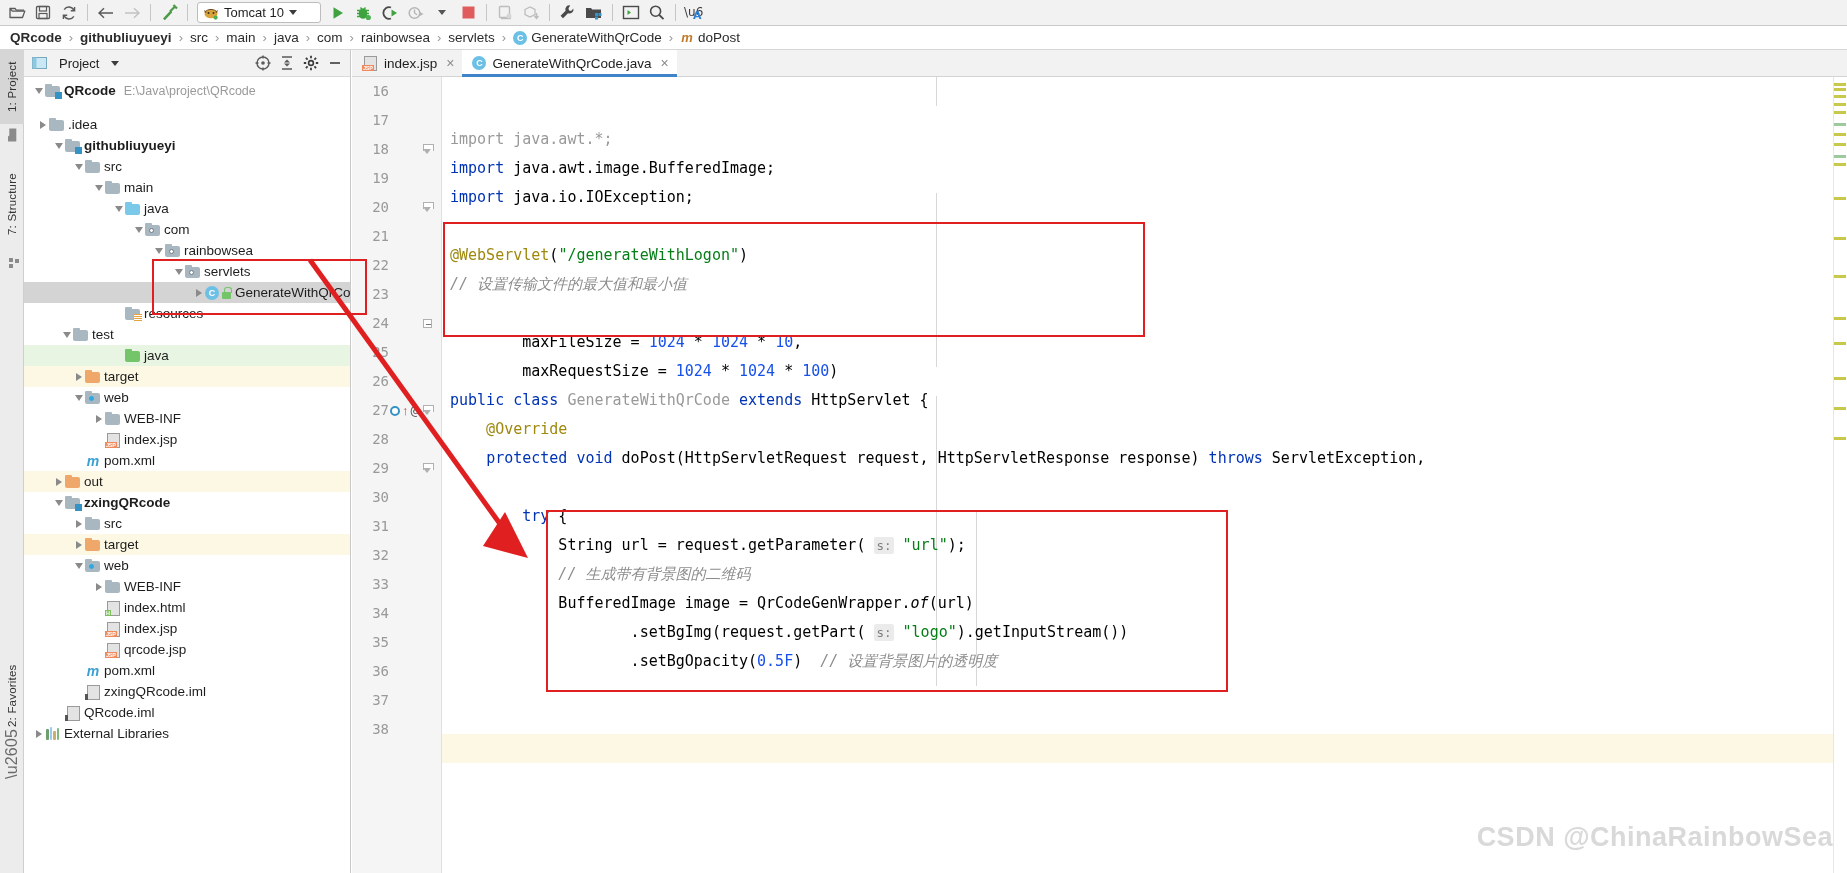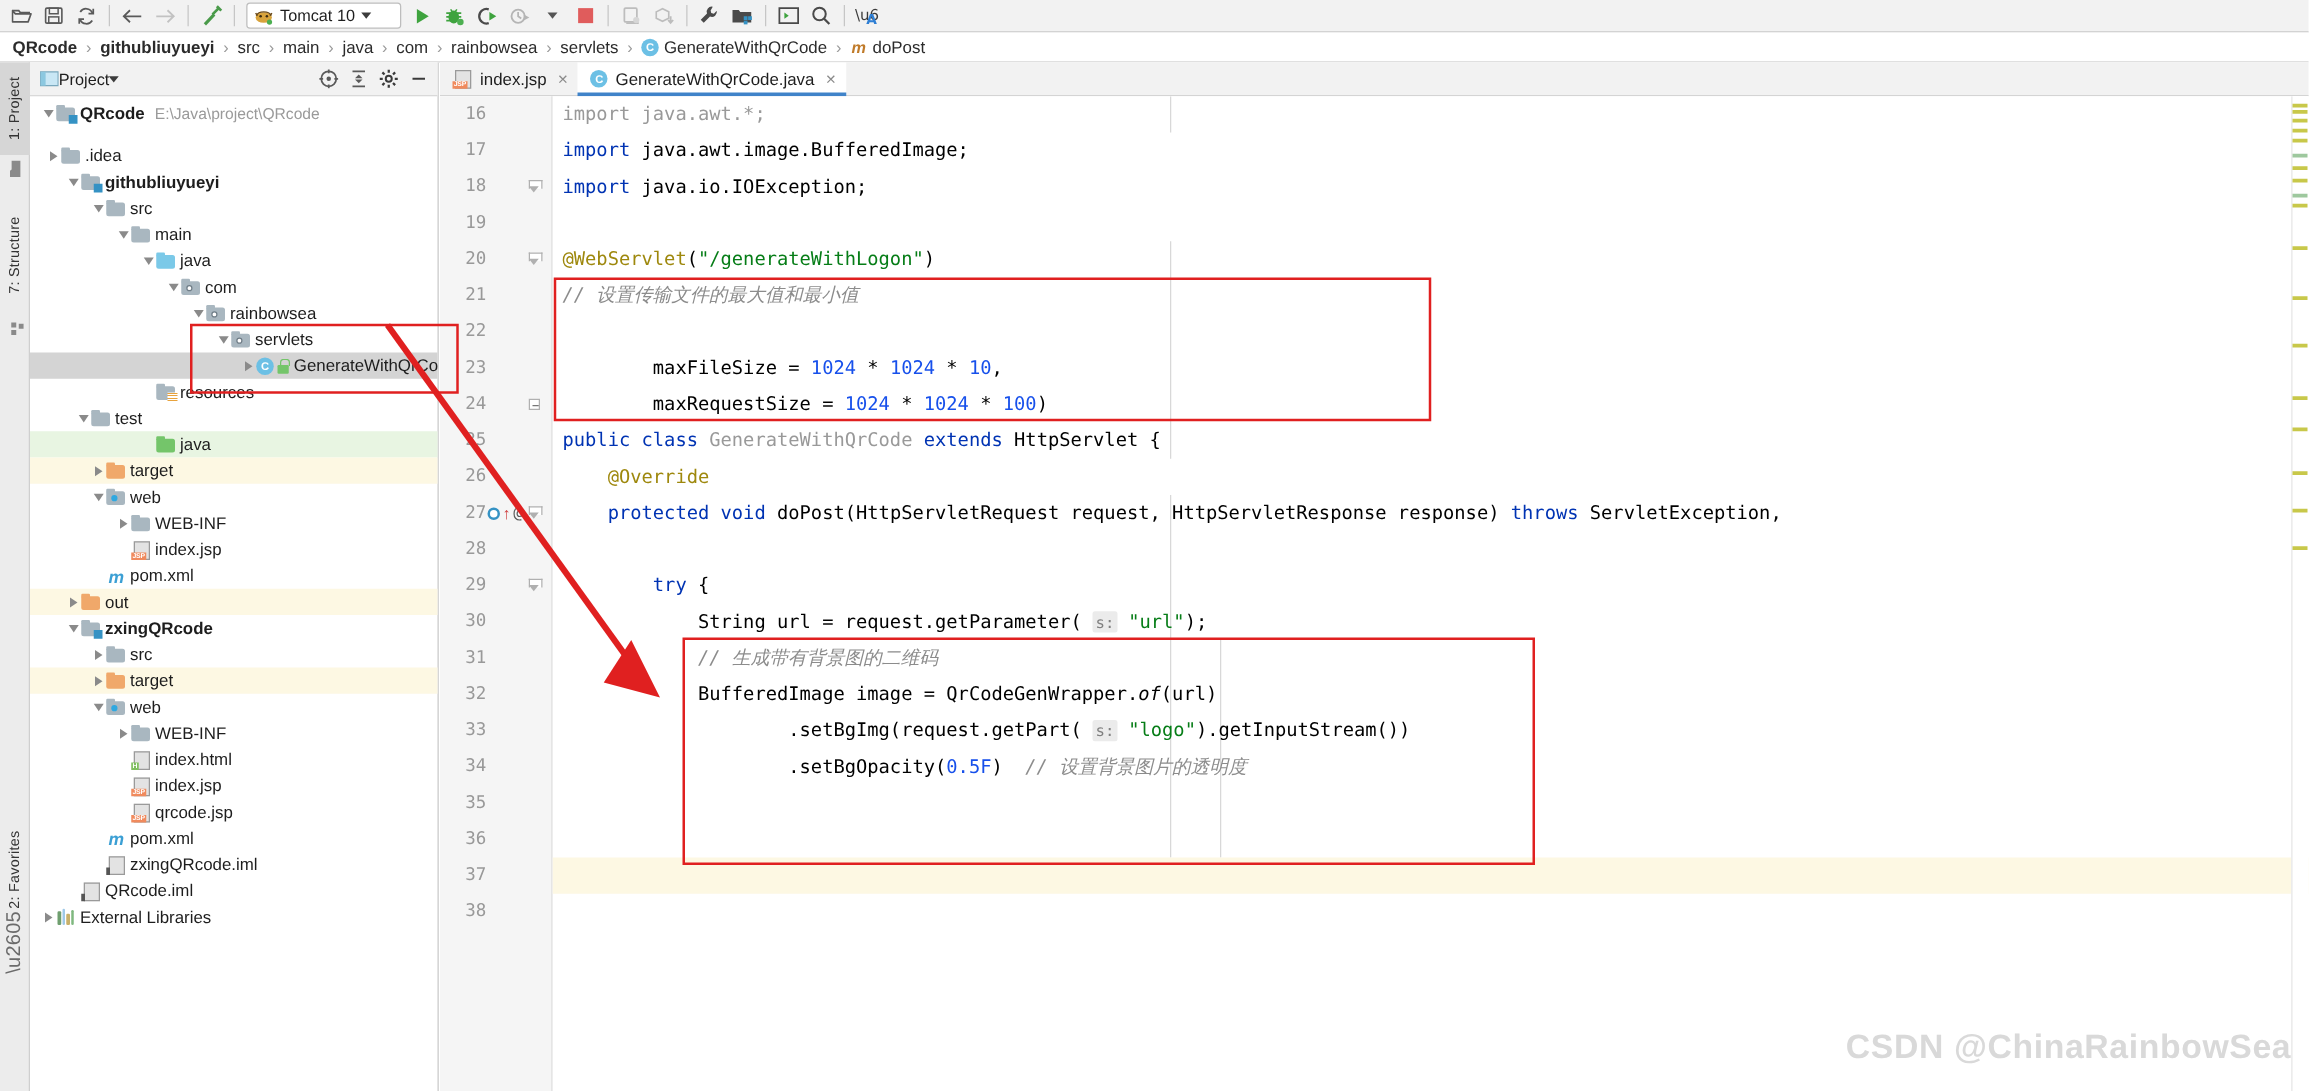--- a/index.html
+++ b/index.html
@@ -81,21 +81,21 @@
   }
   .strip-item.sel { background: #d6d6d6; }
 
   
   .proj-panel {
     position: absolute; left: 24px; top: 50px; width: 327px; height: 823px;
     background: #ffffff; border-right: 1px solid #c9c9c9;
   }
   .proj-header {
     height: 27px; background: #f2f2f2; border-bottom: 1px solid #d9d9d9;
-    display: flex; align-items: center; padding: 0 4px 0 8px; gap: 0;
+    display: flex; align-items: center; padding: 0 4px 0 8px; gap: 12px;
   }
   .proj-title { font-size: 13px; color: #1e1e1e; }
   .ph-icons { margin-left: auto; display: flex; align-items: center; gap: 2px; }
   .ph-ic { width: 22px; height: 22px; display: flex; align-items: center; justify-content: center; }
 
   .tree { position: relative; padding-top: 3px; font-size: 13.5px; color: #1d1d1d; }
   .node {
     height: 21px; display: flex; align-items: center;
     padding-left: 8px; white-space: nowrap; position: relative;
   }
@@ -242,21 +242,21 @@
   }
   .ic-uparrow { color: #d04444; font-size: 13px; line-height: 13px; }
   .ic-at { color: #5a5a5a; font-size: 13px; font-family: "DejaVu Sans Mono", monospace; }
 
   .code {
     position: relative; flex: 1 1 auto; overflow: hidden;
     font-family: "DejaVu Sans Mono", monospace; font-size: 15px;
   }
   .cl {
     position: absolute; left: 0; height: 29px; line-height: 29px;
-    white-space: pre; padding-left: 8px;
+    white-space: pre; padding-left: 8px; margin-top: 48px;
   }
   .cl.hl-line { background: #fdf8e3; left: 0; right: 0; }
   .k   { color: #0033b3; font-weight: normal; }      
   .s   { color: #067d17; }                            
   .n   { color: #1750eb; }                            
   .a   { color: #9e880d; }                            
   .cm  { color: #8c8c8c; font-style: italic; }        
   .g   { color: #999999; }                            
   .t   { color: #000000; }                            
   .it  { font-style: italic; }

